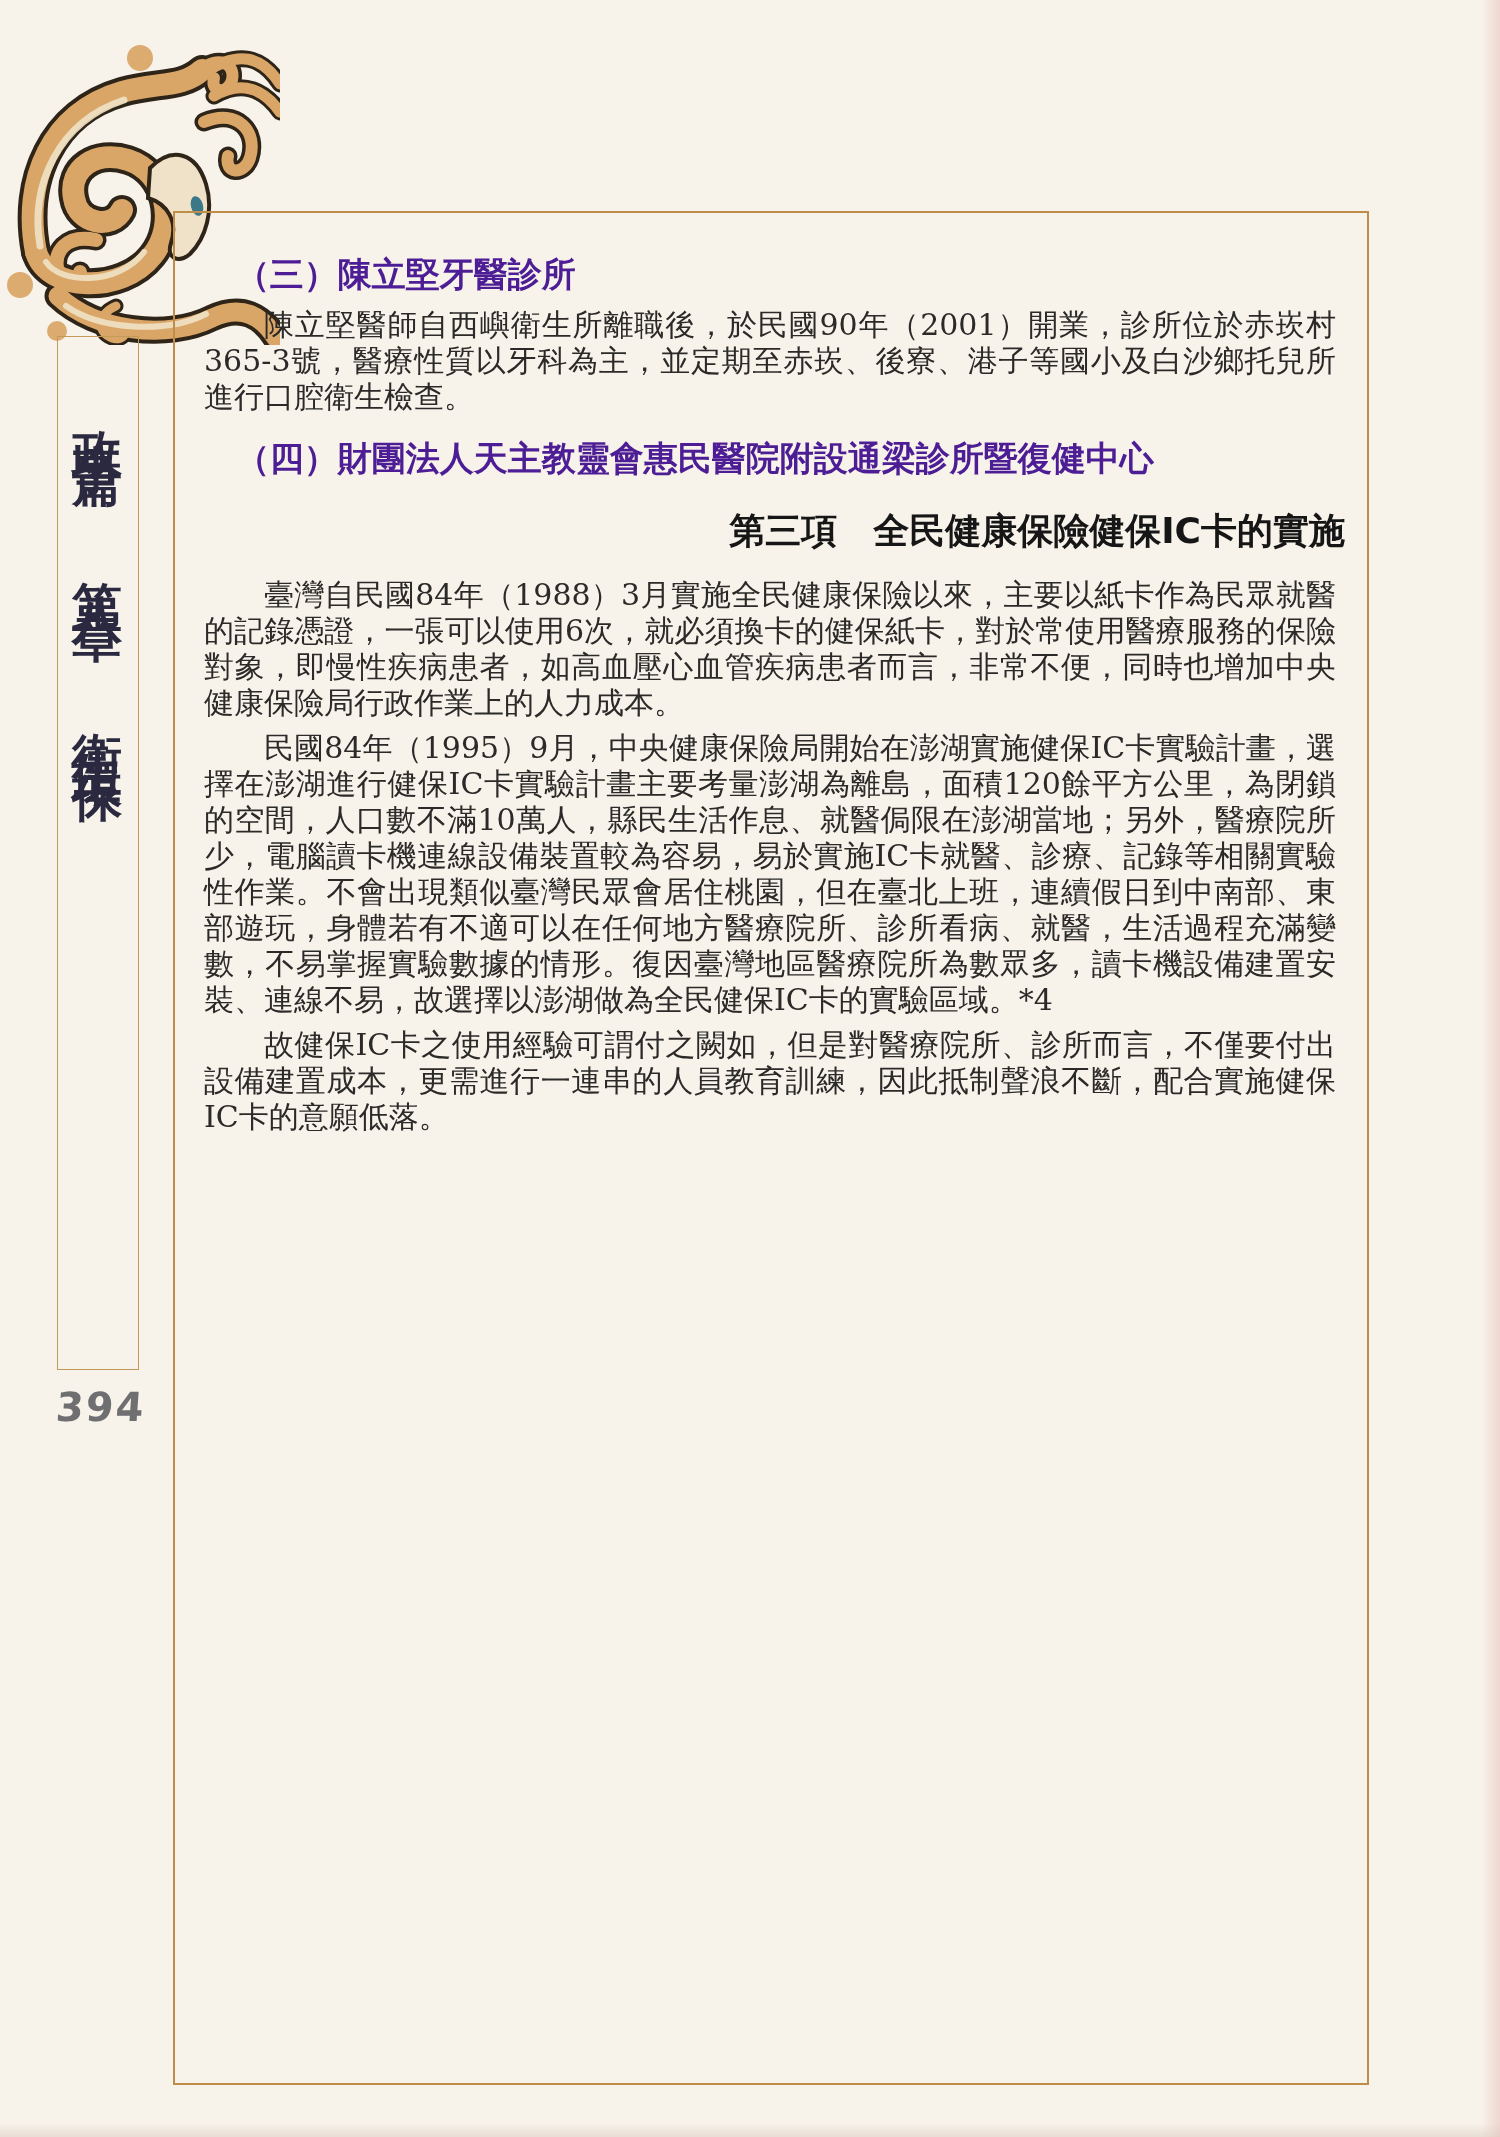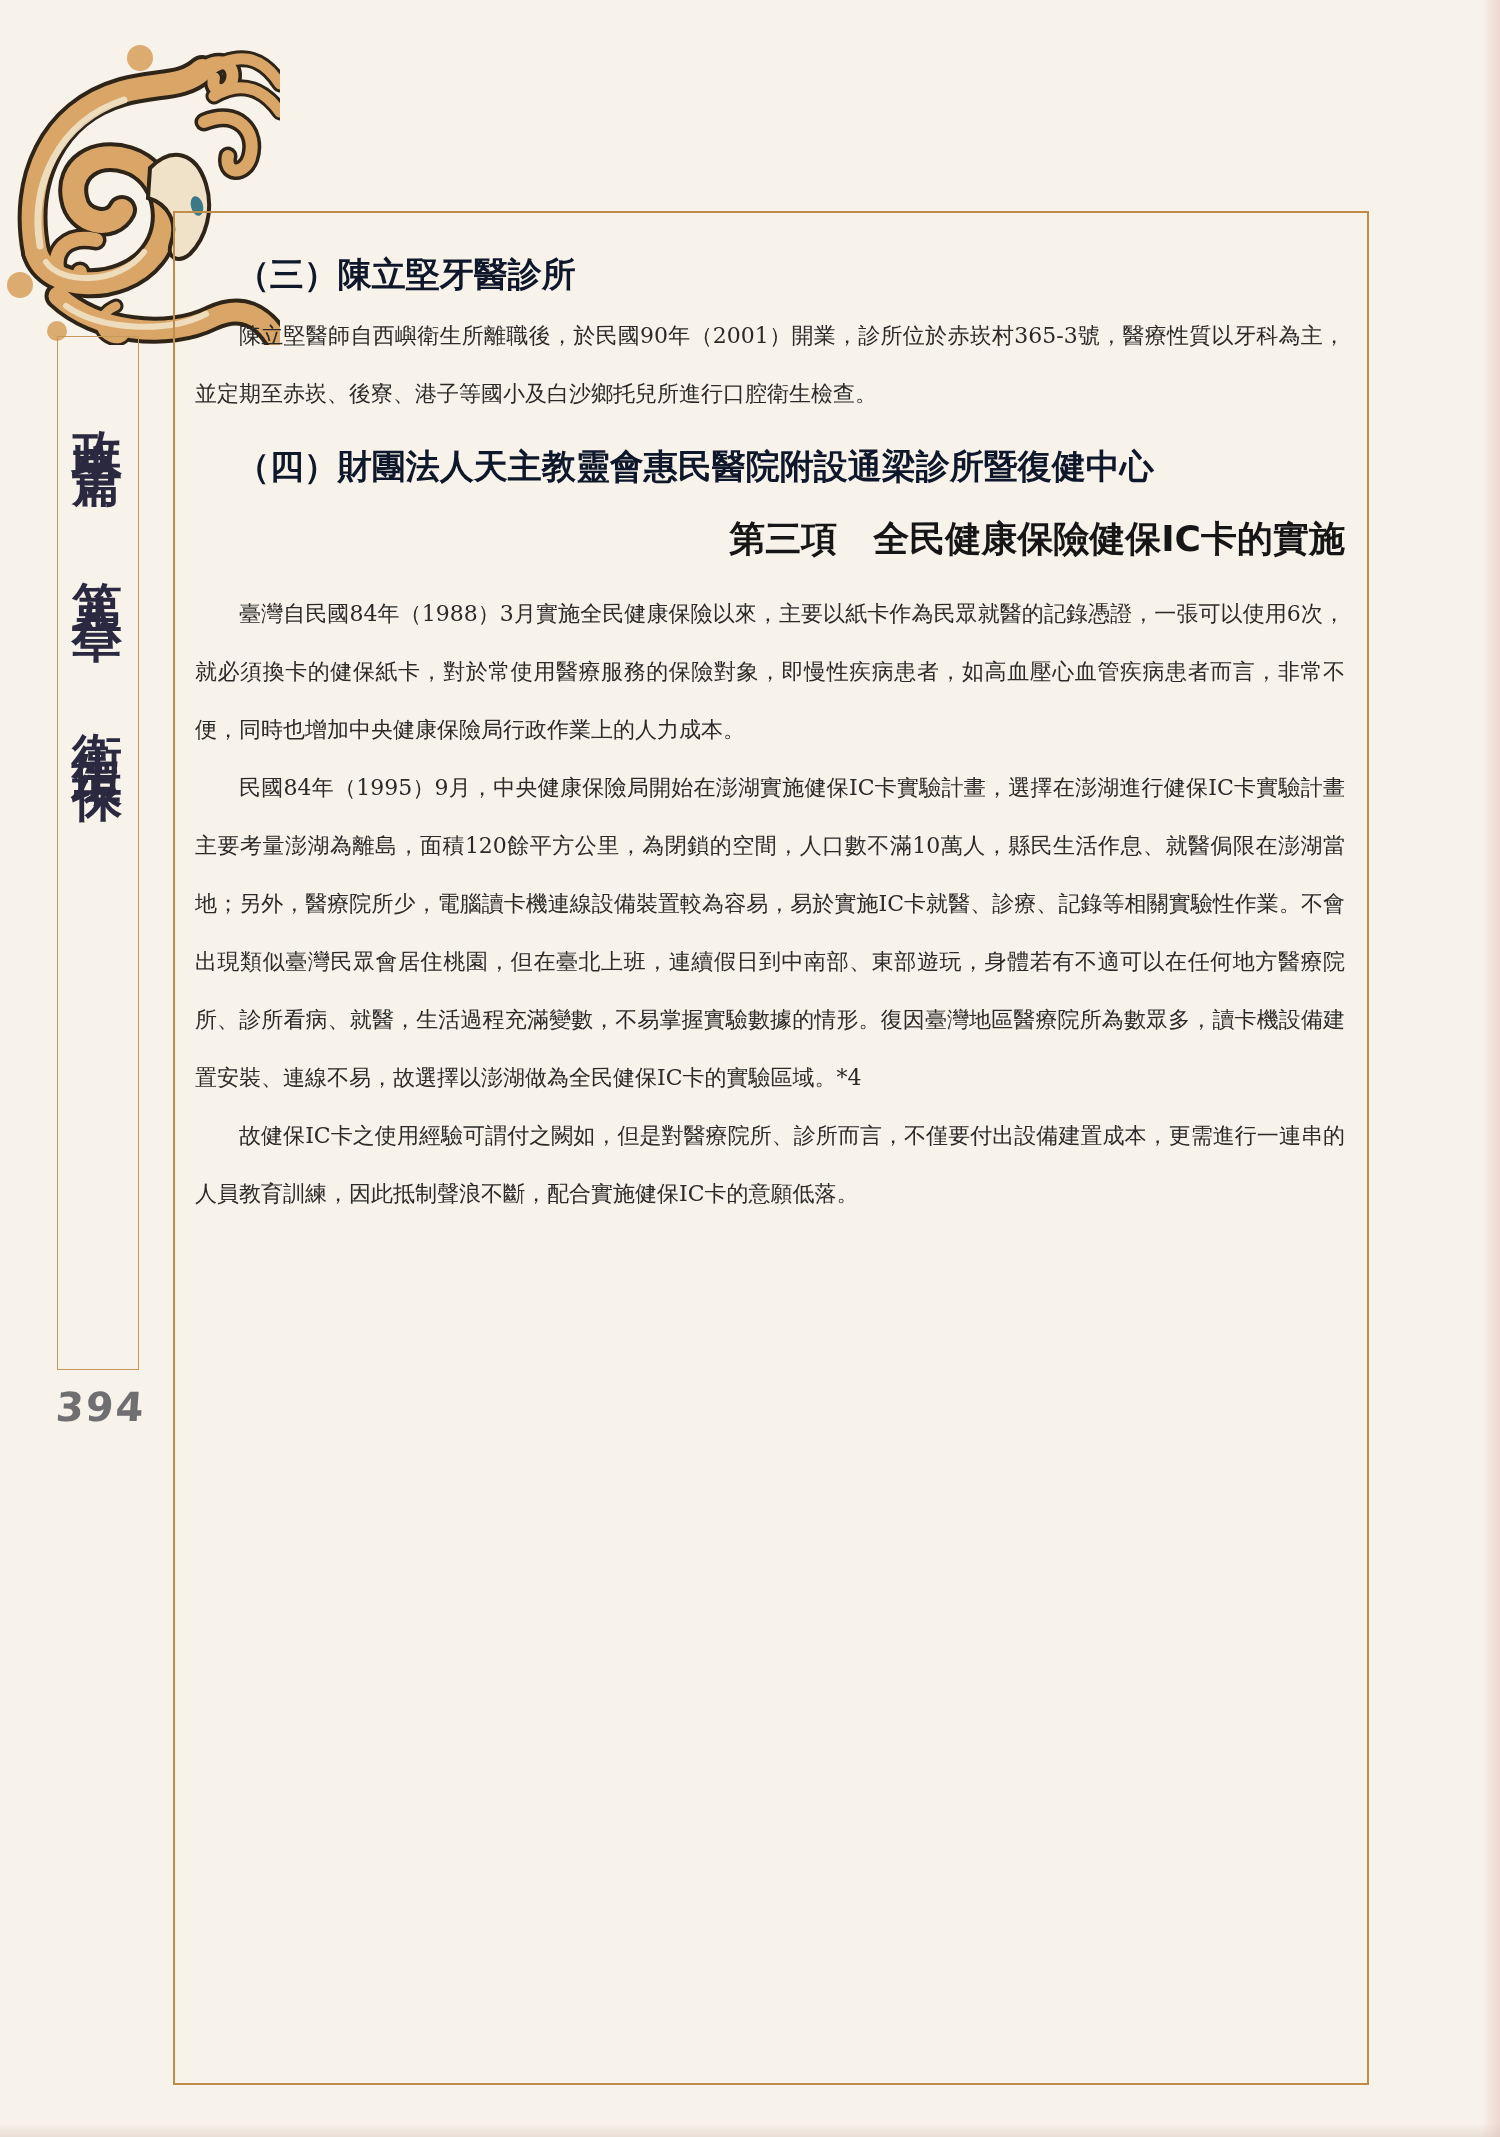--- a/index.html
+++ b/index.html
@@ -24,31 +24,31 @@
     border:2px solid #c08c4a;
   }
   .content{
     position:absolute;left:0;top:0;right:0;
     padding:38px 22px 0 20px;
   }
   .h3{
     font-family:"DejaVu Sans", sans-serif;
     font-weight:bold;
     font-size:34px;line-height:46px;
-    color:#0f172a;
+    color:#4c1d95;
     text-indent:1.2em;
     margin:0 0 10px 0;
   }
   .h3.second{margin-top:20px;}
   .para{
-    font-size:22px;line-height:58px;
+    font-size:30px;line-height:36px;
     color:#2b2a28;
     text-indent:2em;
     text-align:justify;
-    margin:0;
+    margin:9px;
   }
   .section-title{
     font-family:"DejaVu Sans", sans-serif;
     font-weight:bold;
     font-size:36px;line-height:48px;
     color:#161616;
     text-align:right;
     text-indent:0;
     margin:26px 0 22px 0;
   }

